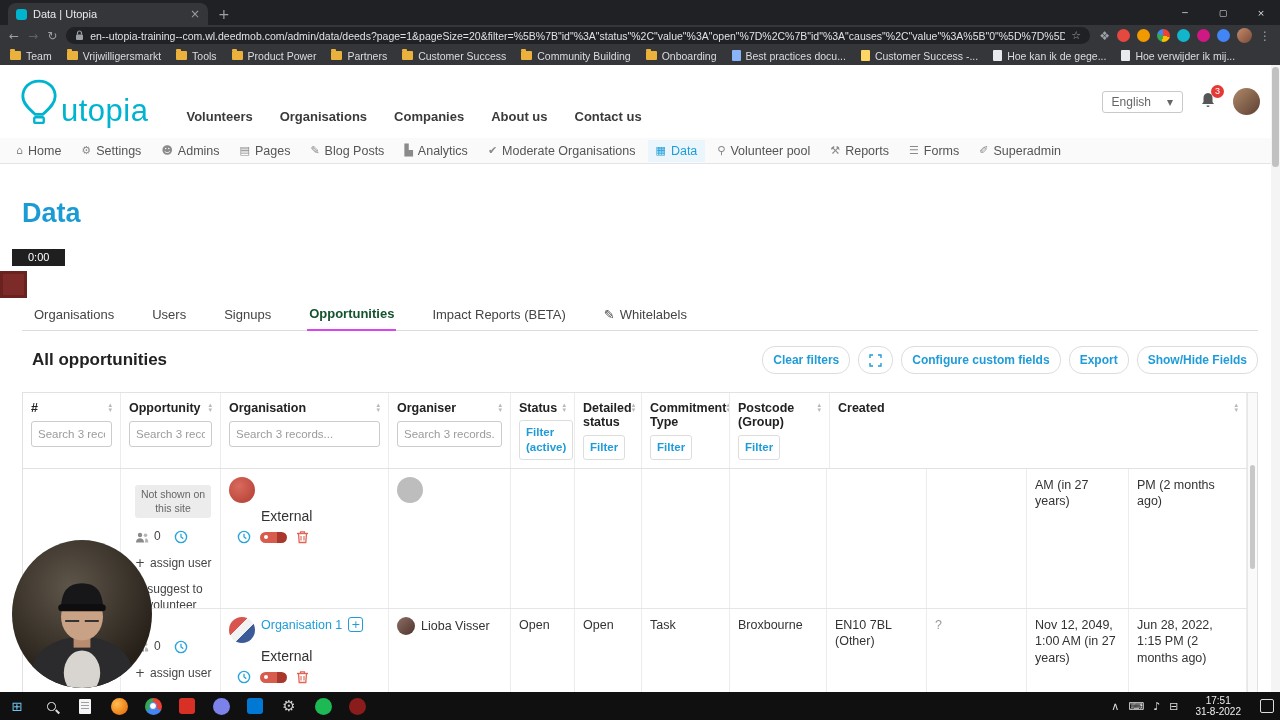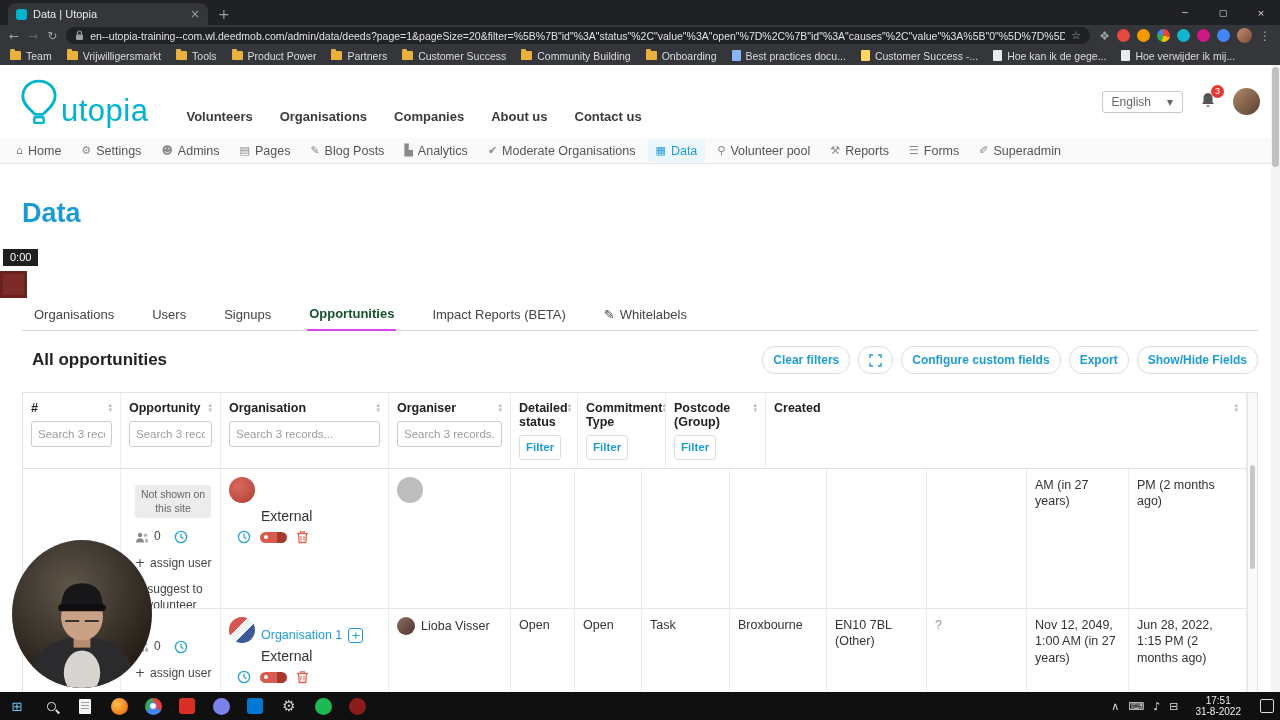--- a/index.html
+++ b/index.html
@@ -92,42 +92,42 @@
   .c6{width:88px}.c7{width:97px}.c8{width:100px}.c9{width:100px}.c10{width:102px}
   .c11{flex:1 !important;width:auto}
   .row{display:flex;border-bottom:1px solid #e6e6e6}
   .row1{height:140px}
   .row2{height:150px}
   .td{border-right:1px solid #ececec;padding:8px;font-size:12.5px;color:#333;flex:none;overflow:hidden;line-height:1.3}
   .vis-badge{background:#ececec;color:#666;font-size:10.5px;line-height:1.3;padding:3px 5px;
     border-radius:3px;width:76px;text-align:center;margin:8px 0 0 6px}
   .oppline{display:flex;align-items:center;gap:5px;margin:11px 0 0 6px;font-size:12px;color:#444}
   .clockgap{margin-left:8px}
-  .org-line1{display:flex;align-items:flex-end;gap:6px}
+  .org-line1{display:flex;align-items:flex-start;gap:6px}
   .org-avatar{width:26px;height:26px;border-radius:50%;flex:none}
   .org-avatar.red{background:radial-gradient(circle at 38% 35%,#d96a5d,#b23c31)}
   .org-avatar.logo{background:linear-gradient(135deg,#d9534f 0 38%,#f2f2f2 38% 60%,#3b5a98 60%)}
   .org-name{color:#1f9cd8;font-size:12.5px;cursor:pointer}
   .plus-btn{width:15px;height:15px;border:1px solid #1f9cd8;border-radius:3px;color:#1f9cd8;
     font-size:11px;line-height:13px;text-align:center;cursor:pointer;flex:none}
   .org-sub{margin:4px 0 0 32px;font-size:14px;color:#333}
   .org-icons{display:flex;align-items:center;gap:9px;margin:5px 0 0 8px}
   .cause-badge{width:27px;height:11px;border-radius:6px;background:linear-gradient(90deg,#d85c4e 0 62%,#a8372c 62%);
     position:relative}
   .cause-badge::before{content:"";position:absolute;left:4px;top:3.5px;width:4px;height:4px;border-radius:50%;background:#fff}
   .organiser-line{display:flex;align-items:center;gap:6px}
   .organiser-avatar{width:26px;height:26px;border-radius:50%;background:#bdbdbd;flex:none}
   .organiser-avatar.small{width:18px;height:18px;background:linear-gradient(135deg,#8d6e63,#4e342e)}
   .starting-q{color:#999}
   .tscroll{width:10px;background:#fafafa;border-left:1px solid #e7e7e7;position:relative;flex:none}
   .tscroll-thumb{position:absolute;left:2px;right:2px;top:72px;height:104px;background:#c8c8c8;border-radius:4px;cursor:pointer}
 
   
-  .rec-badge{position:absolute;left:3px;top:249px;background:rgba(0,0,0,.88);color:#fff;font-size:11px;
-    padding:2px 7px 3px;z-index:30}
+  .rec-badge{position:absolute;left:12px;top:249px;background:rgba(0,0,0,.88);color:#fff;font-size:11px;
+    padding:2px 16px 3px;z-index:30}
   .rec-red{position:absolute;left:0;top:271px;width:27px;height:27px;background:#7d2b28;z-index:30;
     box-shadow:inset 0 0 0 3px #6a221f}
   .webcam{position:absolute;left:12px;top:540px;width:140px;height:148px;border-radius:50%;overflow:hidden;
     background:radial-gradient(circle at 42% 32%,#5f564a,#262019 72%);z-index:40}
   .page-scroll{position:absolute;right:0;top:65px;bottom:28px;width:9px;background:#f4f4f4;z-index:20}
   .page-scroll-thumb{position:absolute;left:1px;right:1px;top:2px;height:100px;background:#c1c1c1;border-radius:4px;cursor:pointer}
 
   
   .taskbar{position:absolute;left:0;bottom:0;width:100%;height:28px;background:#101010;display:flex;
     align-items:center;color:#eee;z-index:50}
@@ -386,20 +386,27 @@
           </div>
         <input class="th-search" placeholder="Search 3 records..." style="">
       </div>
       <div class="th c3">
         <div class="th-top">
             <span>Organiser</span>
             <span class="sorter"></span>
           </div>
         <input class="th-search" placeholder="Search 3 records..." style="">
       </div>
+      <div class="th c4">
+        <div class="th-top">
+            <span>Status</span>
+            <span class="sorter"></span>
+          </div>
+        <span class="filter-btn">Filter (active)</span>
+      </div>
       <div class="th c5">
         <div class="th-top">
             <span>Detailed status</span>
             <span class="sorter"></span>
           </div>
         <span class="filter-btn">Filter</span>
       </div>
       <div class="th c6">
         <div class="th-top">
             <span>Commitment Type</span>

